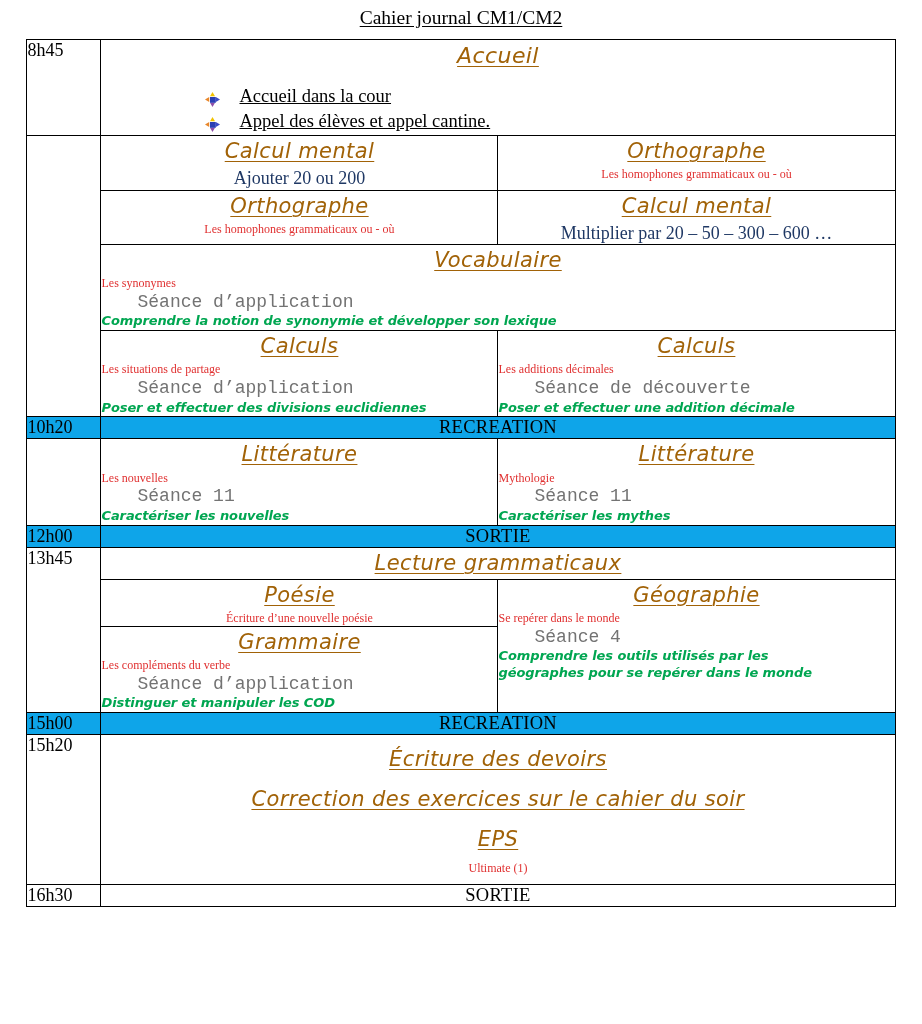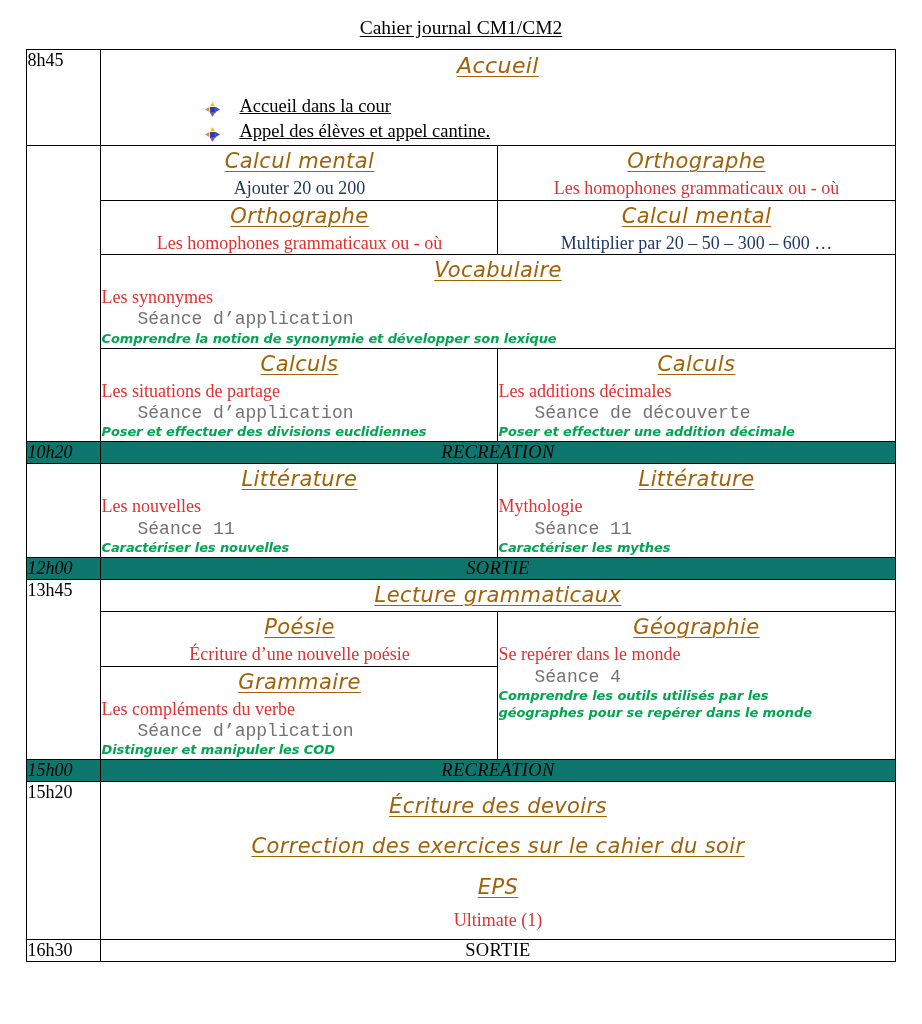--- a/index.html
+++ b/index.html
@@ -17,21 +17,21 @@
   .page {
     position: relative;
     width: 922px;
     height: 1024px;
     box-sizing: border-box;
   }
 
   
   .doc-title {
     text-align: center;
-    padding-top: 16px;
+    padding-top: 6px;
     line-height: 1.18;
   }
   .doc-title .line {
     font-family: "Liberation Serif", serif;
     font-size: 19.5px;
     color: #000;
     display: inline-block;
   }
   .doc-title .line .ul {
     text-decoration: underline;
@@ -57,22 +57,21 @@
   col.c-right { width: 397px; }
 
   td.time {
     font-family: "Liberation Serif", serif;
     font-size: 18px;
     padding: 3px 0 3px 7px;
     vertical-align: top;
     white-space: nowrap;
   }
   td.time.orange, td.banner.orange {
-    background: #0f766e;
-    font-style: italic;
+    background: #0ea5e9;
   }
 
   td.banner {
     text-align: center;
     font-family: "Liberation Serif", serif;
     font-size: 18.5px;
     letter-spacing: 0.3px;
     padding: 3px 0 3px 0;
     vertical-align: middle;
   }
@@ -96,21 +95,21 @@
     text-decoration-thickness: 1.4px;
     margin: 3px 0 4px 0;
     line-height: 1.15;
   }
   .subject.big { font-size: 22px; }
 
   .topic {
     display: block;
     color: #E03030;
     font-family: "Liberation Serif", serif;
-    font-size: 18px;
+    font-size: 12px;
     line-height: 1.24;
     margin: 0;
   }
   .topic.center { text-align: center; }
 
   .navy {
     display: block;
     color: #1F3864;
     font-family: "Liberation Serif", serif;
     font-size: 18px;

